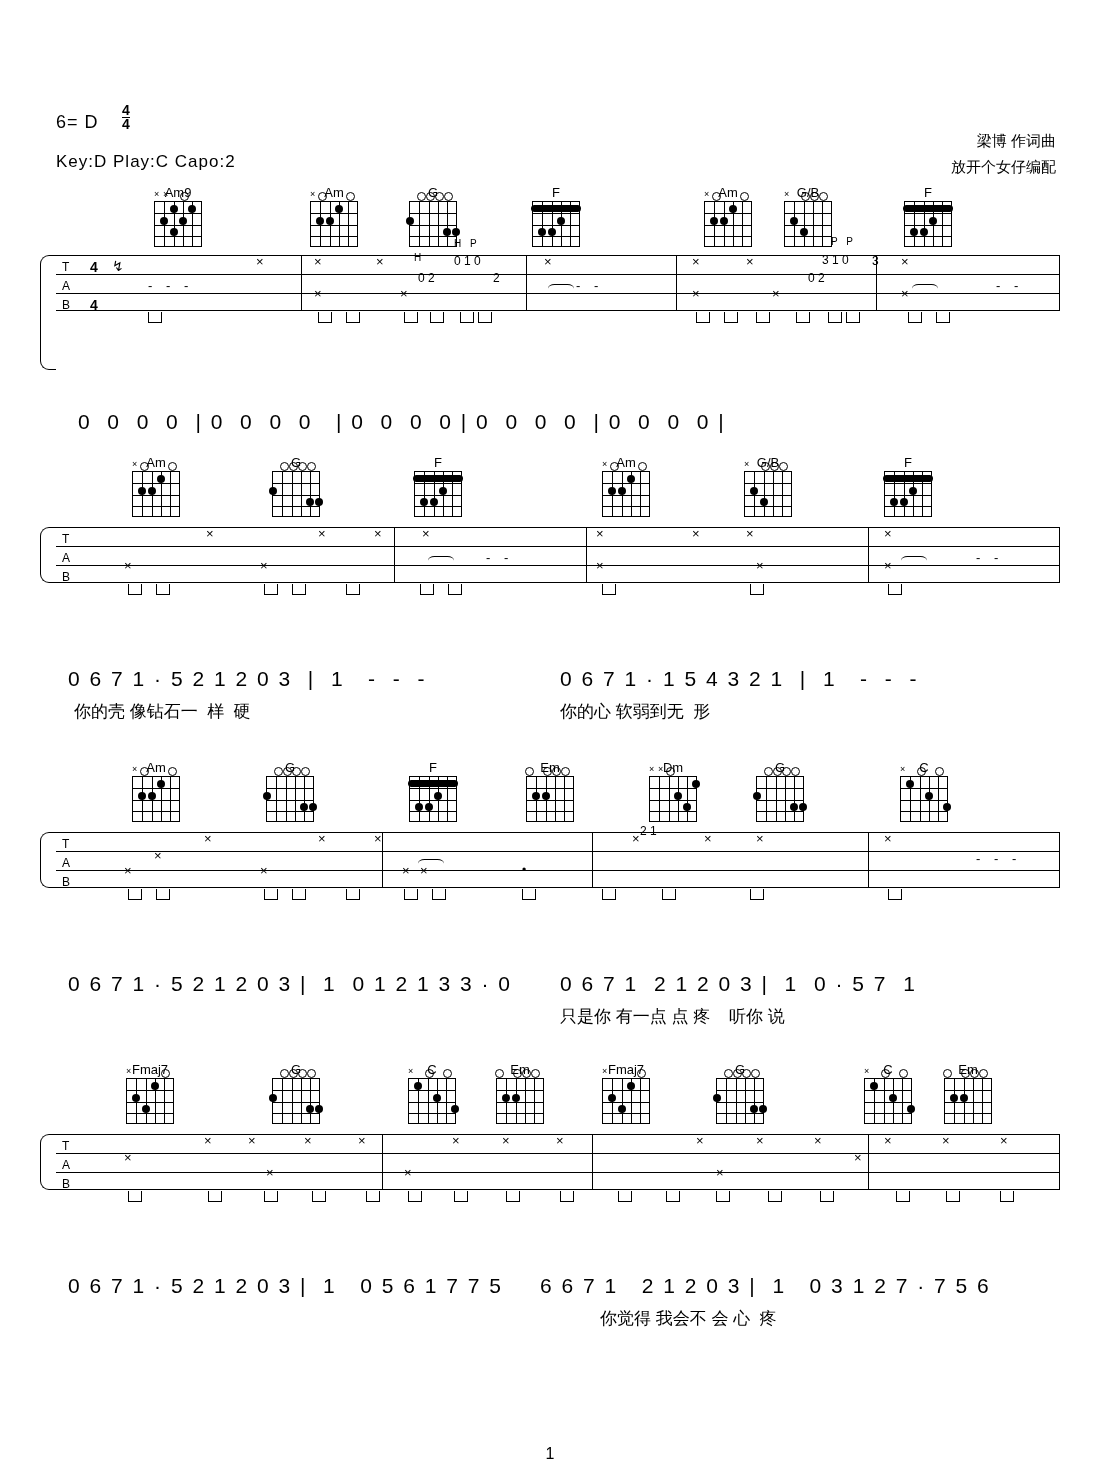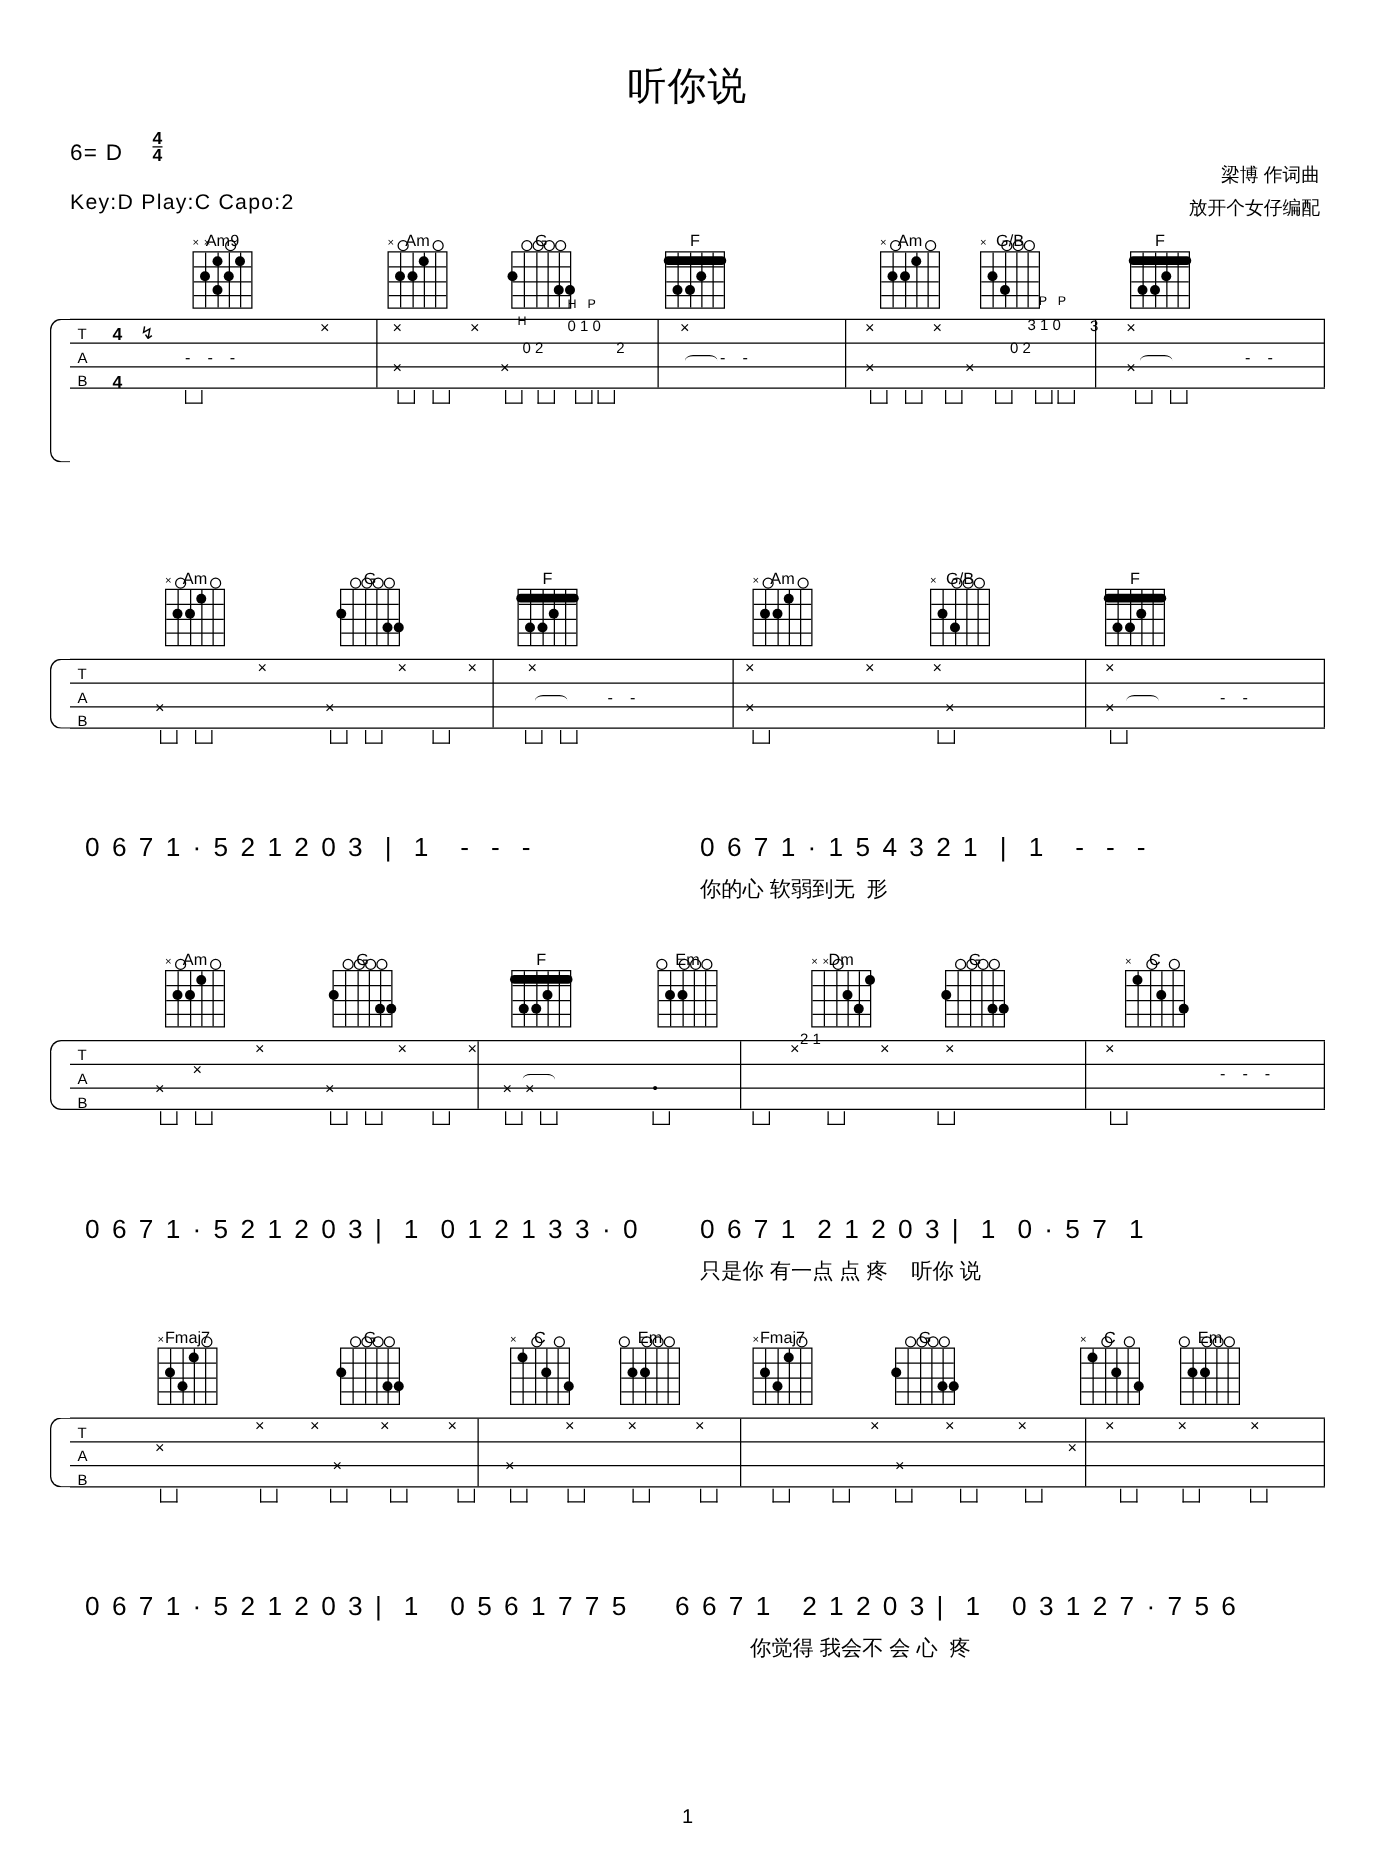--- a/index.html
+++ b/index.html
@@ -243,21 +243,20 @@
     position: absolute;
     font-size: 14px;
     font-family: "Liberation Sans", sans-serif;
   }
 </style>
 </head>
 <body>
 
 <div class="sheet">
 
-  <div class="title">听你说</div>
   <div class="keyline">6= D</div>
   <div class="meter">
     <span class="num">4</span>
     <span class="den">4</span>
   </div>
   <div class="keyplay">Key:D  Play:C   Capo:2</div>
   <div class="credit">
     <div>梁博 作词曲</div>
     <div>放开个女仔编配</div>
   </div>
@@ -454,20 +453,21 @@
       <div class="strum" style="left:640px;top:56px;"></div>
       <div class="strum" style="left:668px;top:56px;"></div>
       <div class="strum" style="left:700px;top:56px;"></div>
       <div class="strum" style="left:740px;top:56px;"></div>
       <div class="strum" style="left:772px;top:56px;"></div>
       <div class="strum" style="left:790px;top:56px;"></div>
       <div class="strum" style="left:852px;top:56px;"></div>
       <div class="strum" style="left:880px;top:56px;"></div>
     </div>
 
+    <div class="numrow" style="top:225px;left:78px;">0  0  0  0  | 0  0  0  0   | 0  0  0  0 | 0  0  0  0  | 0  0  0  0 |</div>
   </div>
 
   <div class="system" style="top:455px;height:290px;">
 
     <div class="chord" style="left:128px;top:0;">
       <div class="nm">Am</div>
       <div class="grid">
         <div class="v" style="left:9px"></div>
           <div class="v" style="left:19px"></div>
         <div class="v" style="left:28px"></div>
@@ -610,20 +610,21 @@
       <div class="strum" style="left:290px;top:56px;"></div>
       <div class="strum" style="left:364px;top:56px;"></div>
       <div class="strum" style="left:392px;top:56px;"></div>
       <div class="strum" style="left:546px;top:56px;"></div>
       <div class="strum" style="left:694px;top:56px;"></div>
       <div class="strum" style="left:832px;top:56px;"></div>
     </div>
 
     <div class="numrow" style="top:212px;left:68px;">0 6 7 1 · 5 2 1 2 0 3  |  1   -  -  -</div>
     <div class="numrow" style="top:212px;left:560px;">0 6 7 1 · 1 5 4 3 2 1  |  1   -  -  -</div>
+    <div class="lyricrow" style="top:245px;left:74px;">你的壳 像钻石一  样  硬</div>
     <div class="lyricrow" style="top:245px;left:560px;">你的心 软弱到无  形</div>
   </div>
 
   <div class="system" style="top:760px;height:290px;">
 
     <div class="chord" style="left:128px;top:0;">
       <div class="nm">Am</div>
       <div class="grid">
         <div class="v" style="left:9px"></div>
           <div class="v" style="left:19px"></div>

